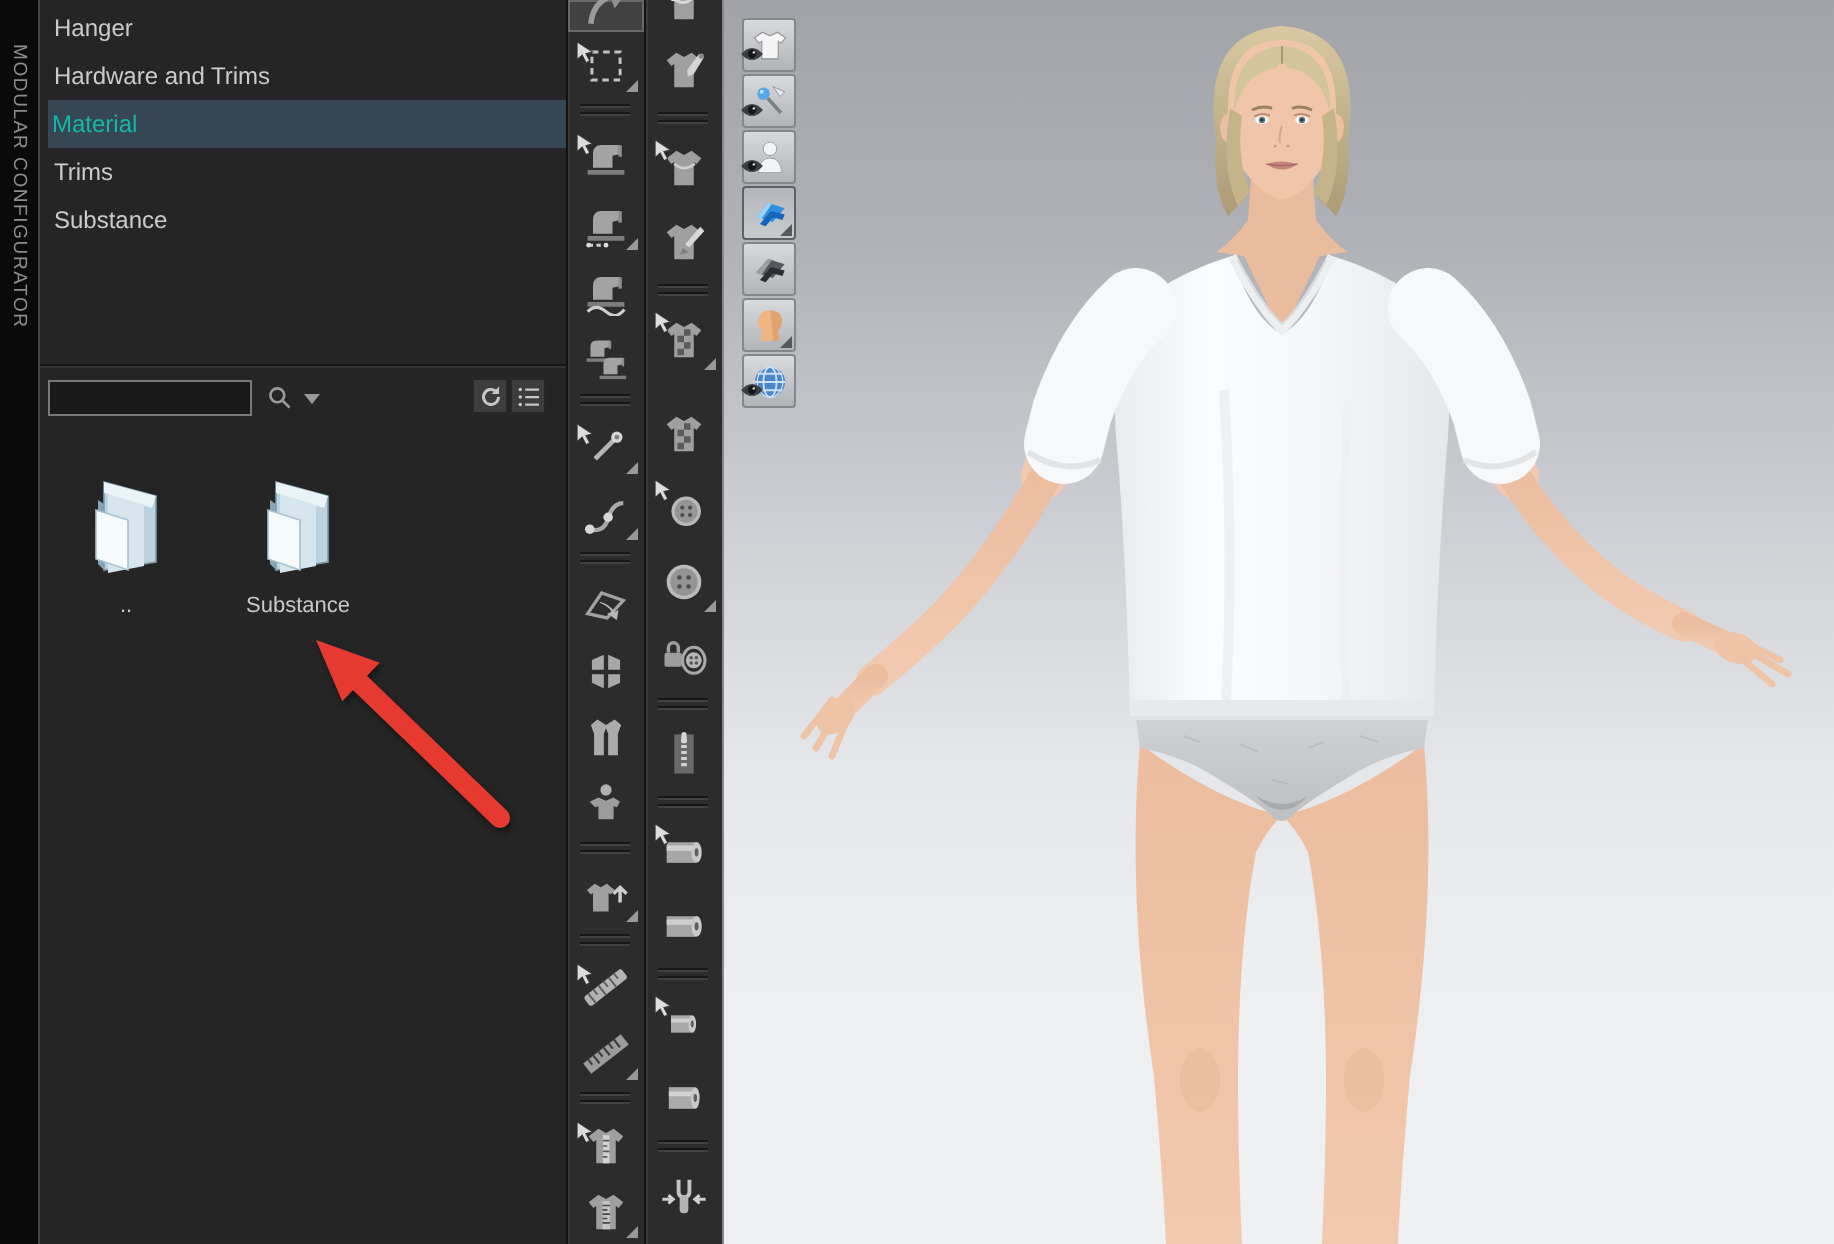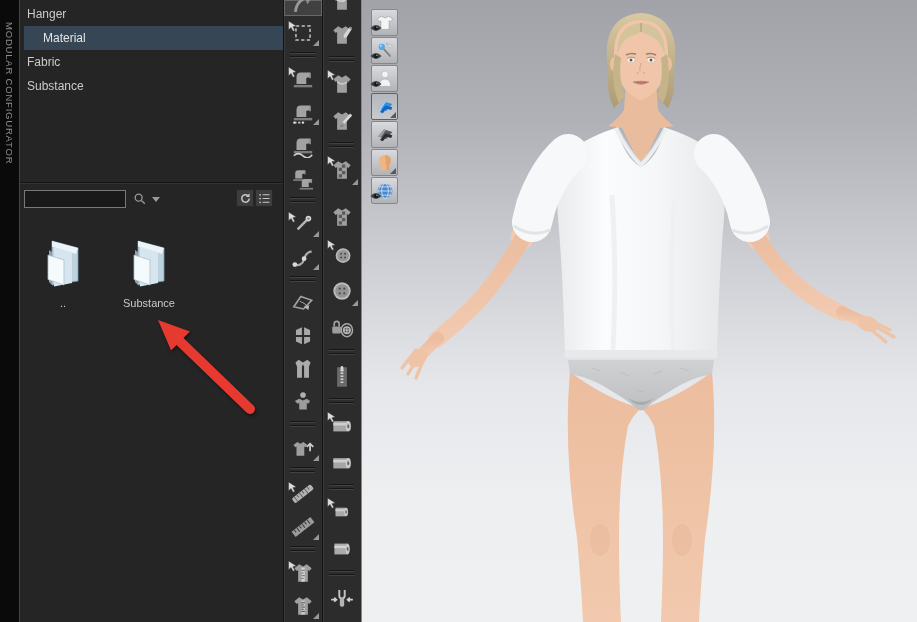--- a/index.html
+++ b/index.html
@@ -9,21 +9,21 @@
   
   .strip{position:absolute;left:0;top:0;width:19px;height:100%;background:#0a0a0a;z-index:5}
   .strip .vlabel{position:absolute;top:22px;left:4px;writing-mode:vertical-rl;
     font-size:9.5px;letter-spacing:.8px;color:#8d8d8d;white-space:nowrap}
 
   
   .panel{position:absolute;left:19px;top:0;width:308px;height:100%;background:#252525;
     border-left:1px solid #454545;z-index:4}
   .menu{padding-top:2px}
   .menu-item{height:24px;line-height:24px;padding-left:7px;font-size:12px;color:#cbcbcb;cursor:default}
-  .menu-item.selected{background:#364654;color:#e5e5e5;margin-left:4px;padding-left:19px}
+  .menu-item.selected{background:#364654;color:#14b8a6;margin-left:4px;padding-left:2px}
 
   .browser{position:absolute;top:182px;left:0;right:0;bottom:0;border-top:1px solid #141414;
     box-shadow:inset 0 1px 0 #343434}
   .search-input{position:absolute;left:4px;top:7px;width:102px;height:18px;background:#191919;
     border:1px solid #787878;color:#ddd;font-size:11px;padding:0 4px;outline:none}
   .mag{position:absolute;left:112px;top:8px;width:16px;height:16px}
   .caret{position:absolute;left:132px;top:14px;width:0;height:0;
     border-left:4px solid transparent;border-right:4px solid transparent;border-top:5px solid #9a9a9a}
   .icon-btn{position:absolute;top:6px;width:18px;height:18px;background:#3d3d3d;
     border:1px solid #272727;display:flex;align-items:center;justify-content:center}
@@ -76,22 +76,23 @@
 
 <div id="app">
 
   <div class="strip">
     <span class="vlabel">MODULAR CONFIGURATOR</span>
   </div>
 
   <div class="panel">
     <div class="menu">
         <div class="menu-item">Hanger</div>
+        <div class="menu-item">Hardware and Trims</div>
         <div class="menu-item selected">Material</div>
-        <div class="menu-item">Fabric</div>
+        <div class="menu-item">Trims</div>
         <div class="menu-item">Substance</div>
       </div>
     <div class="browser">
       <input class="search-input" type="text" placeholder="" style="">
       <span class="mag">
         <svg width="16" height="16" viewBox="0 0 24 24">
             <circle cx="10" cy="10" r="5.2" fill="none" stroke="#9a9a9a" stroke-width="2"></circle>
             <path d="M14.2 14.2l5 5" stroke="#9a9a9a" stroke-width="2"></path>
           </svg>
       </span>

